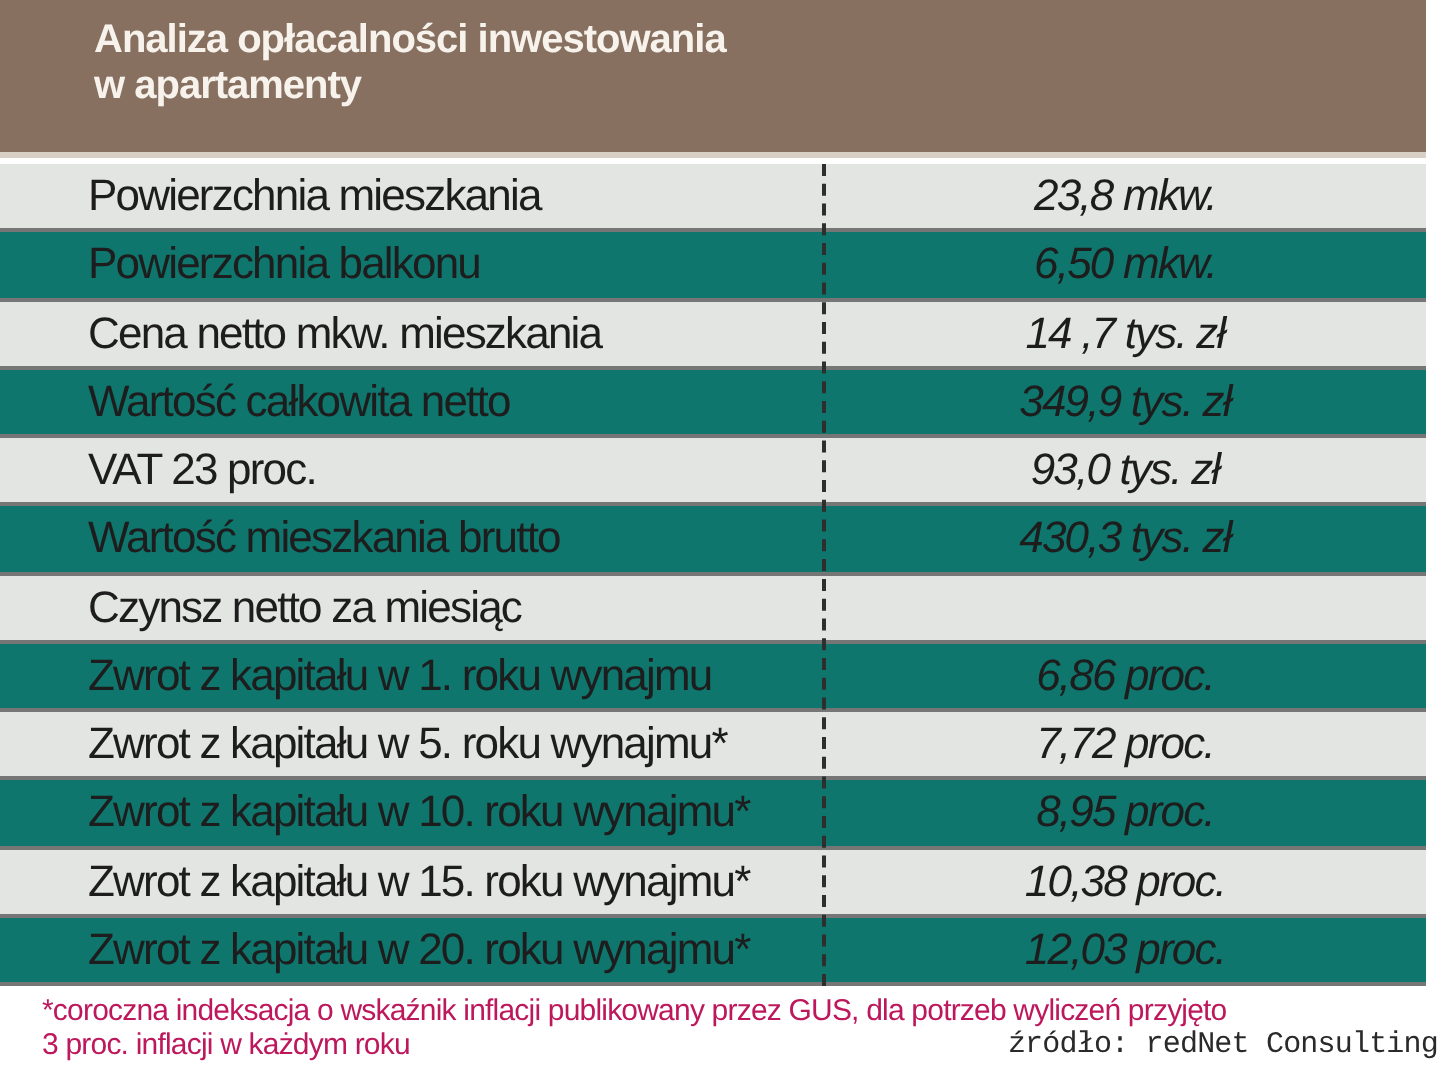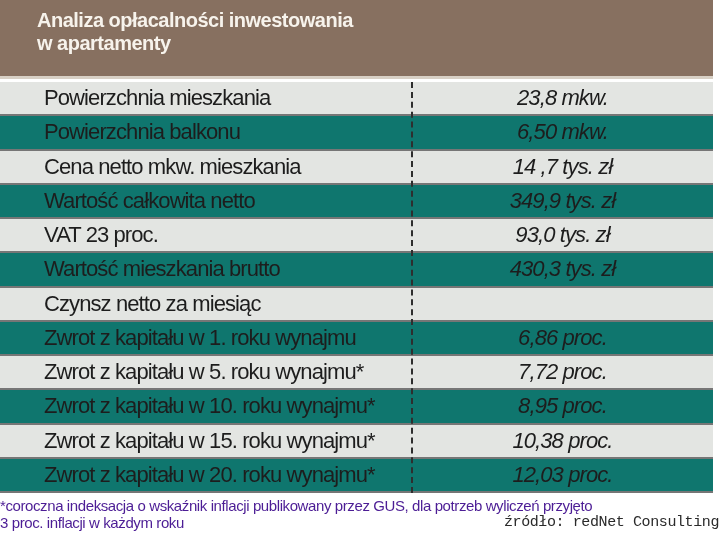--- a/index.html
+++ b/index.html
@@ -11,21 +11,21 @@
     overflow:hidden;
     color:#1d1d1d;
   }
   .infographic { position:absolute; inset:0; }
 
   .header {
     position:absolute; left:0; top:0;
     width:713px; height:79px;
     background:#877060;
     border-bottom:3px solid #d8d0c5;
-    padding:9px 0 0 37px;
+    padding:9px 0 0 47px;
   }
   .title-line {
     color:#f7f3ec;
     font-size:20px;
     font-weight:bold;
     line-height:23px;
     letter-spacing:-0.5px;
   }
 
   .table {
@@ -65,22 +65,23 @@
   }
 
   .footer {
     position:absolute; left:0; top:497px;
     width:720px;
   }
   .footnote-line {
     font-size:15px;
     line-height:17px;
     letter-spacing:-0.4px;
-    color:#4c1d95;
+    color:#be185d;
     white-space:nowrap;
+    margin-left:21px;
   }
   .source {
     position:absolute;
     right:1px; top:17px;
     font-size:15px;
     letter-spacing:-0.4px;
     color:#2a2a2a;
     white-space:nowrap;
     font-family:Liberation Mono, monospace;
   }

